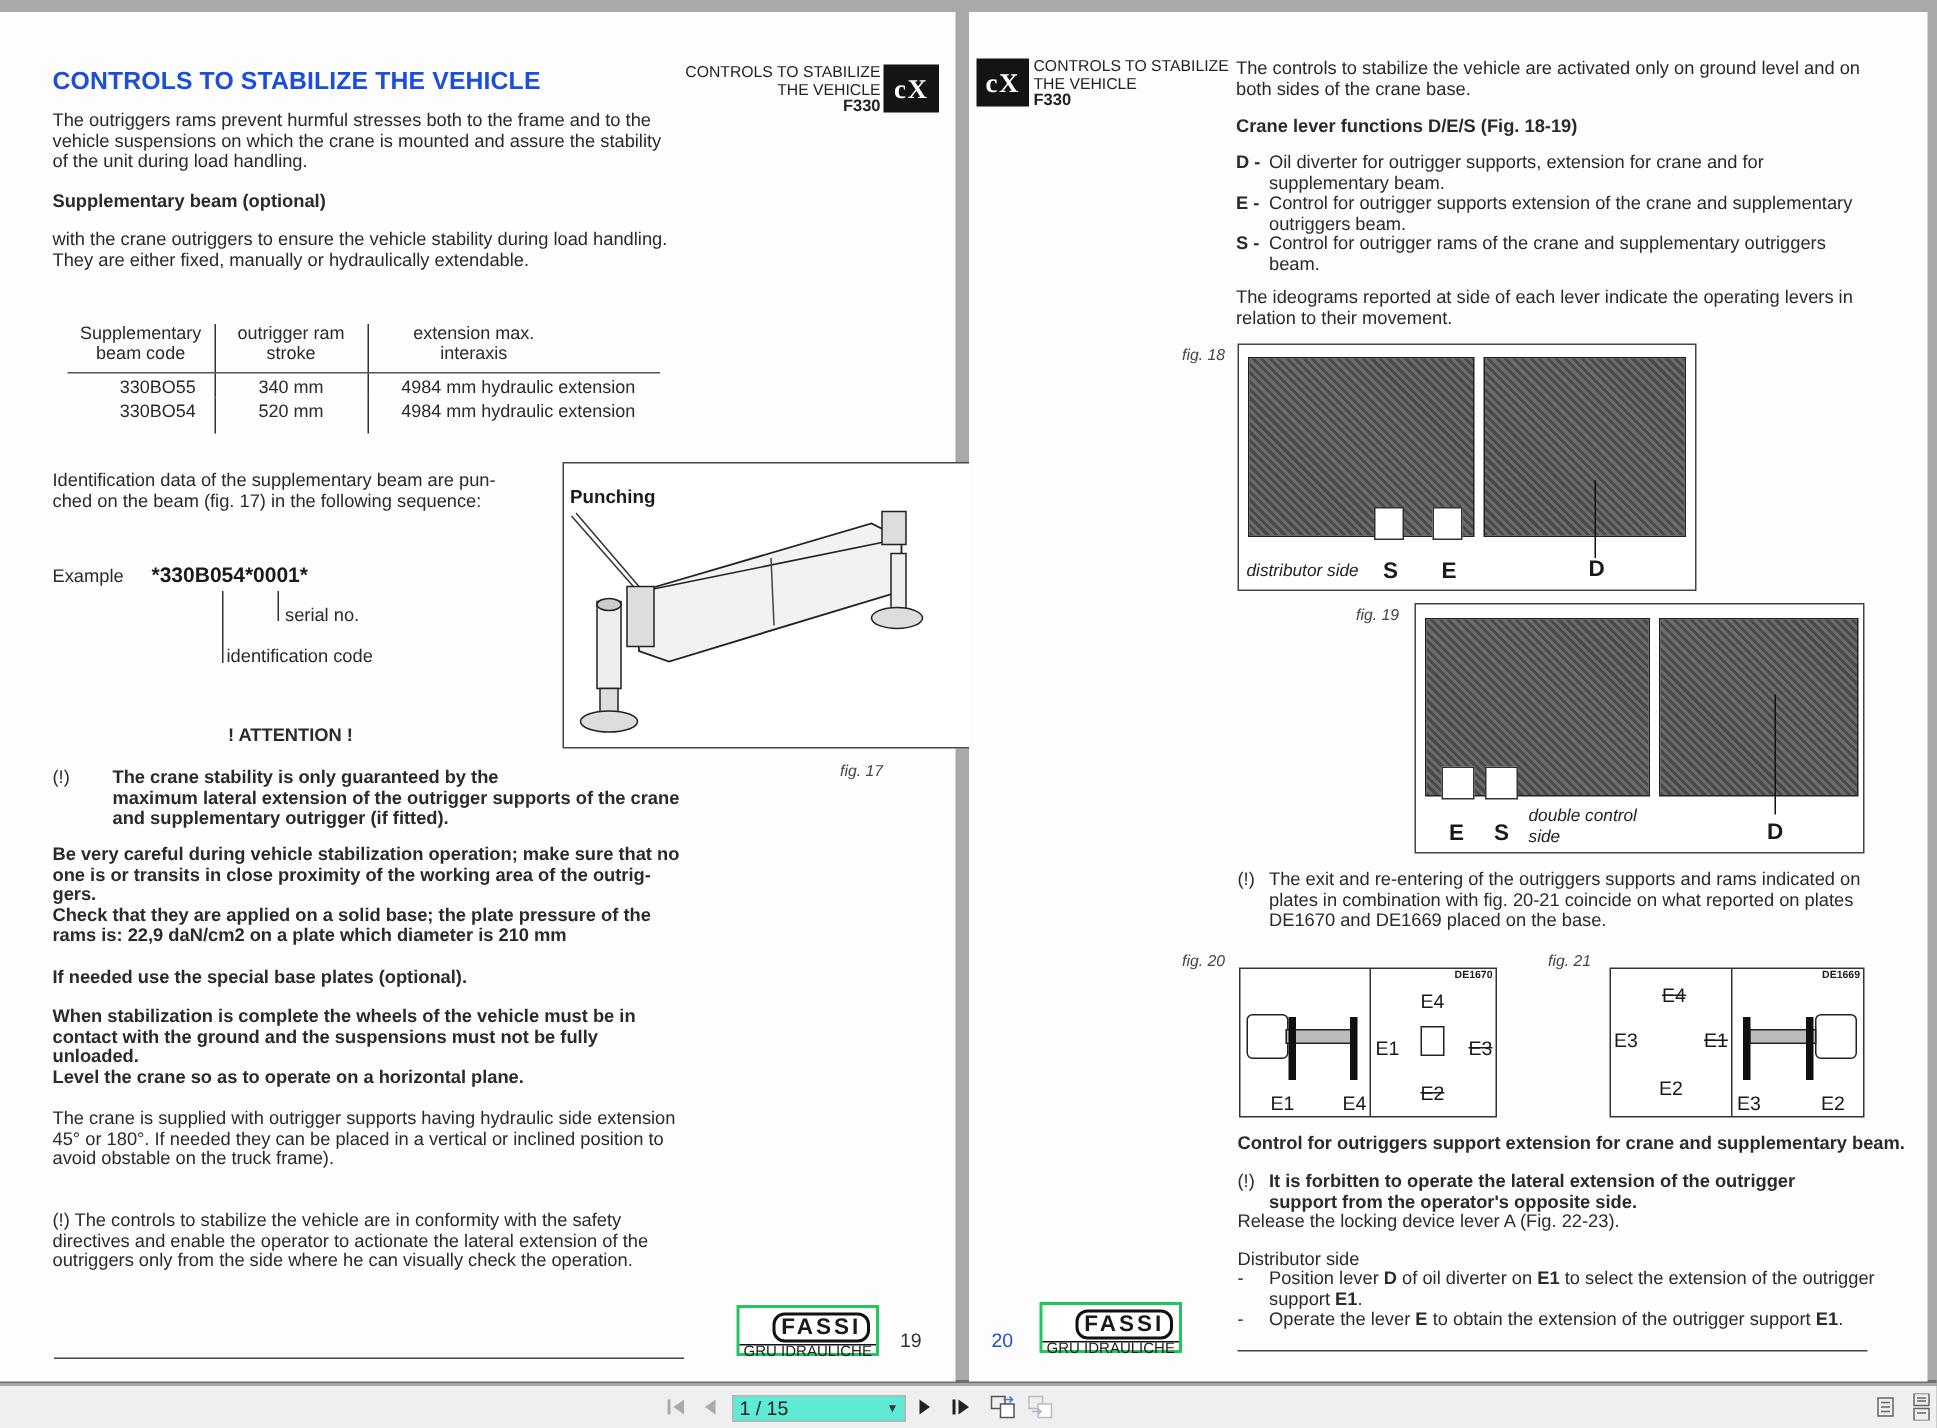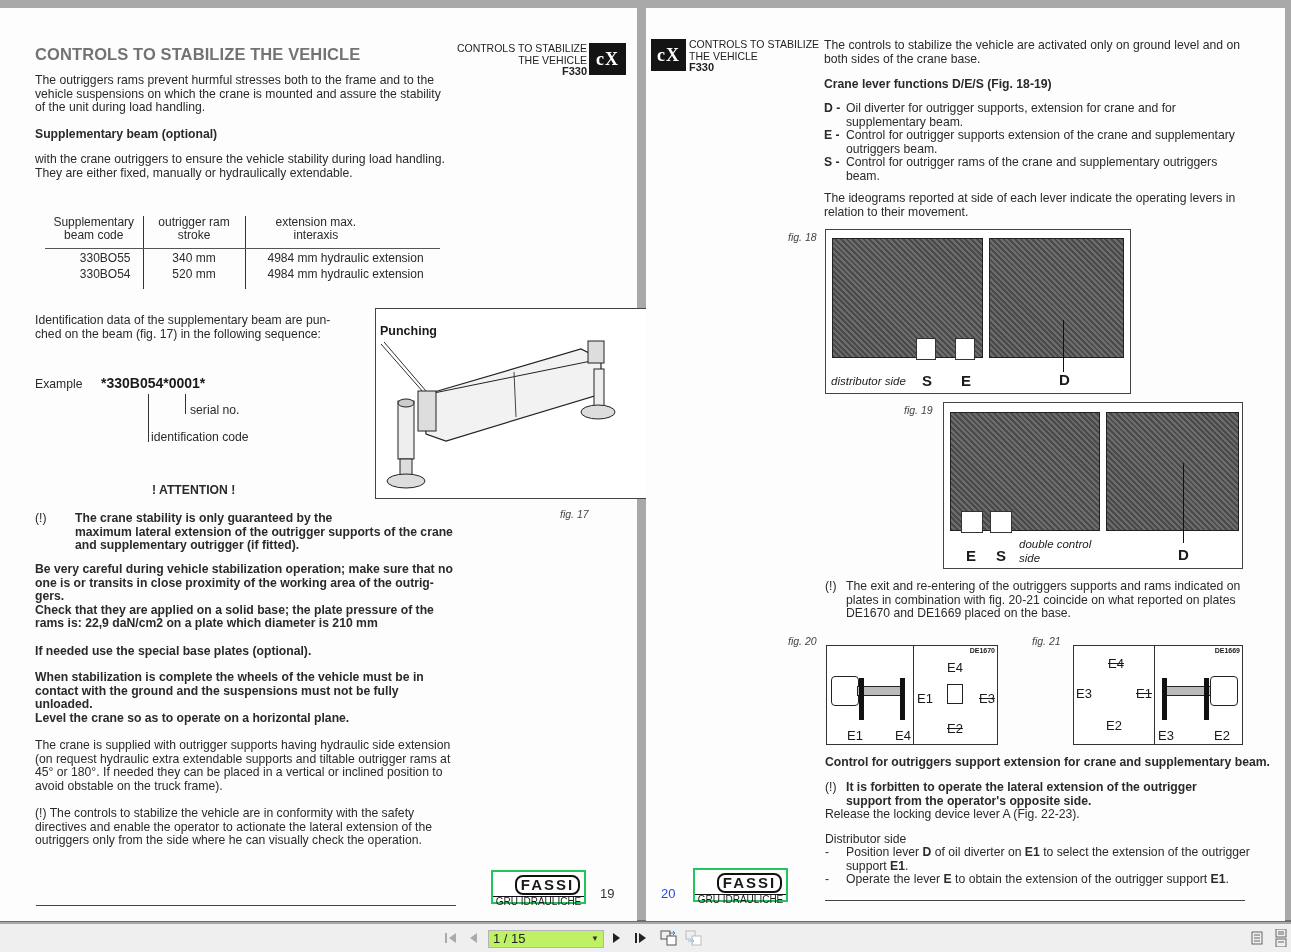--- a/index.html
+++ b/index.html
@@ -4,37 +4,37 @@
 <style>
   * { box-sizing: border-box; margin: 0; padding: 0; }
   html, body { width: 1291px; height: 952px; overflow: hidden; background: #a7a7a7; font-family: "Liberation Sans", sans-serif; color: #1a1a1a; }
   .viewer { position: absolute; left: 0; top: 0; width: 1291px; height: 922px; background: #a9a9a9; border-bottom: 2px solid #6e6e6e; }
   .page { position: absolute; top: 8px; height: 913px; background: #fdfdfd; }
   .page.left { left: 0; width: 637px; }
   .page.right { left: 646px; width: 639px; }
   .abs { position: absolute; }
   .t { font-size: 12.2px; line-height: 13.6px; color: #2a2a2a; }
   .b { font-weight: bold; }
-  .title { font-size: 16.5px; font-weight: bold; color: #737373; letter-spacing: 0.1px; }
+  .title { font-size: 16.5px; font-weight: bold; color: #1d4ed8; letter-spacing: 0.1px; }
   .hdr { font-size: 10.5px; line-height: 11.5px; color: #222; }
   .badge { background: #141414; color: #fff; font-family: "Liberation Serif", serif; font-weight: bold; font-size: 18px; display: flex; align-items: center; justify-content: center; letter-spacing: 1px; }
   .figlbl { font-size: 10.5px; font-style: italic; color: #444; }
   table.spec { border-collapse: collapse; font-size: 12px; color: #2a2a2a; }
   table.spec th { font-weight: normal; text-align: center; padding: 0 6px 6px; line-height: 13px; border-bottom: 1px solid #555; }
   table.spec td { padding: 3px 6px 0; line-height: 13px; }
   table.spec .vr { border-right: 1px solid #333; text-align: center; }
   .figbox { border: 1px solid #444; background: #fff; }
   .photo { background: repeating-linear-gradient(45deg,#4a4a4a 0 2px,#6c6c6c 2px 4px); border: 1px solid #222; }
   .rule { height: 1px; background: #444; }
   .logo { border: 2px solid #22c55e; background: #fff; font-size: 7px; text-align: center; }
   .logo .name { font-weight: bold; font-size: 15px; letter-spacing: 2px; border: 2px solid #111; border-radius: 8px; margin: 3px 4px 1px 22px; line-height: 16px; }
   .logo .sub { font-weight: normal; font-size: 10px; border-top: 1px solid #111; line-height: 9px; }
   .toolbar { position: absolute; left: 0; top: 924px; width: 1291px; height: 28px; background: #efefef; }
   .tbtn { position: absolute; top: 5px; height: 18px; display: flex; align-items: center; justify-content: center; font-size: 13px; cursor: pointer; }
-  .pagesel { position: absolute; left: 488px; top: 6px; width: 116px; height: 18px; background: #bef264; border: 1px solid #b5b5b5; font-size: 13px; padding-left: 4px; line-height: 16px; color: #222; }
+  .pagesel { position: absolute; left: 488px; top: 6px; width: 116px; height: 18px; background: #5eead4; border: 1px solid #b5b5b5; font-size: 13px; padding-left: 4px; line-height: 16px; color: #222; }
   .pagesel .arr { position: absolute; right: 4px; top: 0; font-size: 8px; color: #333; }
   .fig-diagram { border: 1px solid #333; background: #fff; font-size: 13px; }
 </style>
 </head>
 <body>
 
 <div class="viewer">
 
   <div class="page left">
     <div class="abs title" style="left:35px;top:37px;">CONTROLS TO STABILIZE THE VEHICLE</div>
@@ -143,21 +143,20 @@
 
     <div class="abs t b" style="left:35px;top:663px;width:420px;">
       <div>When stabilization is complete the wheels of the vehicle must be in</div>
         <div>contact with the ground and the suspensions must not be fully</div>
         <div>unloaded.</div>
         <div>Level the crane so as to operate on a horizontal plane.</div>
     </div>
 
     <div class="abs t" style="left:35px;top:731px;width:425px;">
       <div>The crane is supplied with outrigger supports having hydraulic side extension</div>
-        <div>(on request hydraulic extra extendable supports and tiltable outrigger rams at</div>
         <div>45° or 180°. If needed they can be placed in a vertical or inclined  position to</div>
         <div>avoid obstable on the truck frame).</div>
     </div>
 
     <div class="abs t" style="left:35px;top:799px;width:425px;">
       <div>(!)  The controls to stabilize the vehicle are in conformity with the safety</div>
         <div>directives and enable the operator to actionate the lateral extension of the</div>
         <div>outriggers only from the side where he can visually check the operation.</div>
     </div>
 

